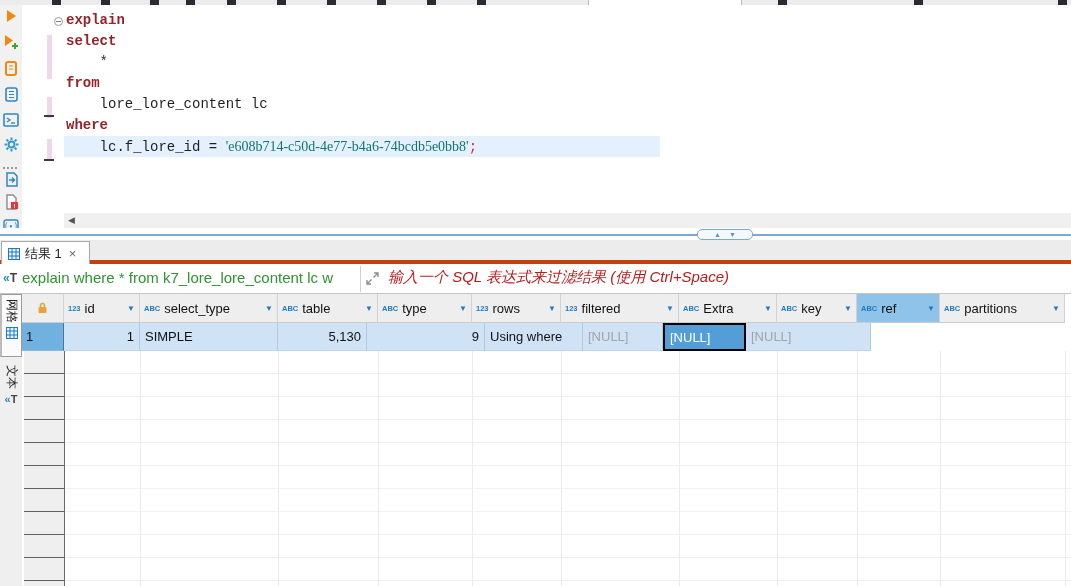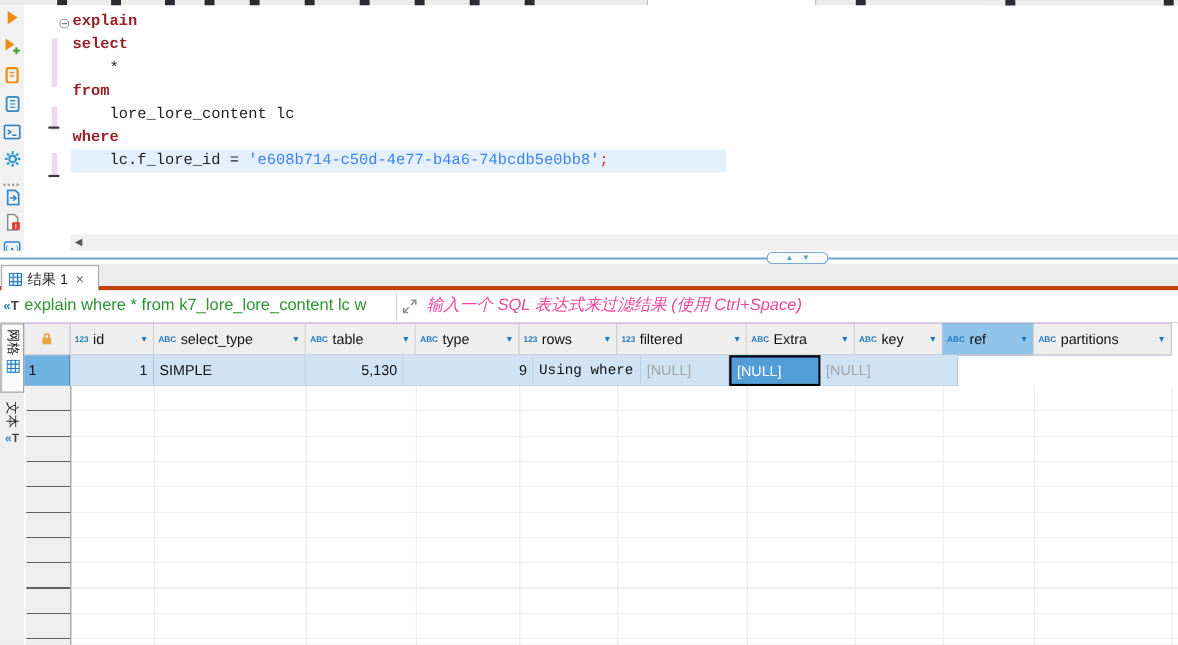--- a/index.html
+++ b/index.html
@@ -22,21 +22,21 @@
   .gutter { position:absolute; left:0; top:0; width:42px; height:100%; background:#fff; }
   .change-bar { position:absolute; left:25px; width:5px; background:#eed9ec; }
   .diff-dash { position:absolute; left:22px; width:10px; height:2px; background:#3a3a3a; }
   .fold-circle { position:absolute; left:32px; top:12px; width:9px; height:9px; border:1px solid #9a9a9a;
                  border-radius:50%; background:#fff; }
   .fold-circle:after { content:""; position:absolute; left:1px; right:1px; top:3px; height:1px; background:#777; }
   .hl-band { position:absolute; left:42px; top:131px; width:596px; height:21px; background:#e4f1fc; }
   .code { position:absolute; left:44px; top:5px; font-family:"Liberation Mono","DejaVu Sans Mono",monospace;
           font-size:14px; line-height:21px; white-space:pre; color:#1f1f1f; }
   .code .k { color:#96232a; font-weight:bold; }
-  .code .s { color:#3b82f6; }
+  .code .s { color:#0f766e;font-family:Liberation Serif, serif; }
   .code .r { color:#d42a2a; }
 
   
   .hscroll { position:absolute; left:64px; top:213px; width:1007px; height:15px; background:#f0f0f0; }
   .hscroll .arr { position:absolute; left:4px; top:2px; font-size:9px; color:#555; }
 
   
   .splitter { position:absolute; left:0; top:228px; width:1071px; height:12px; background:#fff; }
   .splitter .line { position:absolute; left:0; top:6px; width:1071px; height:2px; background:#7ea9cf; }
   .splitter .pill { position:absolute; left:697px; top:1px; width:56px; height:11px; background:#f6f9fc;
@@ -53,31 +53,31 @@
 
   
   .filterbar { position:absolute; left:0; top:264px; width:1071px; height:30px; background:#fff;
                border-bottom:1px solid #c4c4c4; }
   .filterbar .icoT { position:absolute; left:3px; top:7px; font-size:12px; font-weight:bold; color:#444; }
   .filterbar .icoT i { font-style:normal; color:#2e86c8; }
   .filterbar .ftext { position:absolute; left:22px; top:5px; width:336px; height:20px; overflow:hidden;
                       white-space:nowrap; font-size:15px; color:#2f9331; }
   .filterbar .fdivider { position:absolute; left:360px; top:2px; width:1px; height:26px; background:#d0d0d0; }
   .filterbar .expand { position:absolute; left:365px; top:7px; width:15px; height:15px; }
-  .filterbar .fplaceholder { position:absolute; left:388px; top:4px; font-size:15px; font-style:italic; color:#ec4899; }
+  .filterbar .fplaceholder { position:absolute; left:388px; top:4px; font-size:15px; font-style:italic; color:#b91c1c; }
 
   
   .gridzone { position:absolute; left:0; top:294px; width:1071px; height:292px; background:#fff; }
   .side-strip { position:absolute; left:0; top:0; width:22px; height:292px; background:#efefef; }
   .vtab { position:absolute; left:0; width:22px; display:flex; flex-direction:column; align-items:center;
           gap:4px; padding-top:4px; }
   .vtab.active { background:#fbfbfb; border:1px solid #9a9a9a; border-left:2px solid #bcbcbc; }
   .vlabel { writing-mode:vertical-rl; text-orientation:sideways; font-size:12px; color:#222; }
 
-  .ghead { position:absolute; left:22px; top:0; height:29px; display:flex; background:#6d28d9;justify-content:center; }
+  .ghead { position:absolute; left:22px; top:0; height:29px; display:flex; background:#0ea5e9;justify-content:center; }
   .gh-cell { position:relative; height:29px; border-right:1px solid #d2d2d2; border-bottom:1px solid #cccccc;
              display:flex; align-items:center; padding:0 4px; font-size:13px; color:#111; background:#eeeeee; }
   .gh-cell.sel { background:#8fc3e9; }
   .gh-type { font-size:7.5px; font-weight:bold; color:#1f7ac0; margin-right:4px; letter-spacing:0; }
   .gh-arrow { position:absolute; right:4px; font-size:8px; color:#1f7ac0; }
   .gh-corner { justify-content:center; }
 
   .grow { position:absolute; left:22px; top:29px; height:28px; display:flex; }
   .gr-num { width:42px; height:28px; background:#70b1e0; border-right:1px solid #49759c;
             border-bottom:1px solid #8fb6d8; font-size:13px; color:#111; padding:0 4px; display:flex; align-items:center; }
@@ -326,21 +326,21 @@
           <span>partitions</span>
           <span class="gh-arrow">▼</span>
         </div>
       </div>
     <div class="grow" id="grow">
         <div class="gr-num">1</div>
         <div class="gr-cell num" style="width: 76px;">1</div>
         <div class="gr-cell" style="width: 138px;">SIMPLE</div>
         <div class="gr-cell num" style="width: 89px;">5,130</div>
         <div class="gr-cell num" style="width: 118px;">9</div>
-        <div class="gr-cell" style="width: 98px; font-family: Liberation Mono, monospace;">Using where</div>
+        <div class="gr-cell" style="width: 98px;">Using where</div>
         <div class="gr-cell null" style="width: 80px;">[NULL]</div>
         <div class="gr-cell null selcell" style="width: 83px;">[NULL]</div>
         <div class="gr-cell null" style="width: 125px;">[NULL]</div>
       </div>
 
     <div class="gempty" id="gempty">
       <div class="ge-gutter"></div>
       <div class="ge-darkline"></div>
       <div class="ge-rows"></div>
     <div class="ve-line ge-vline" style="left: 118px;"></div>

